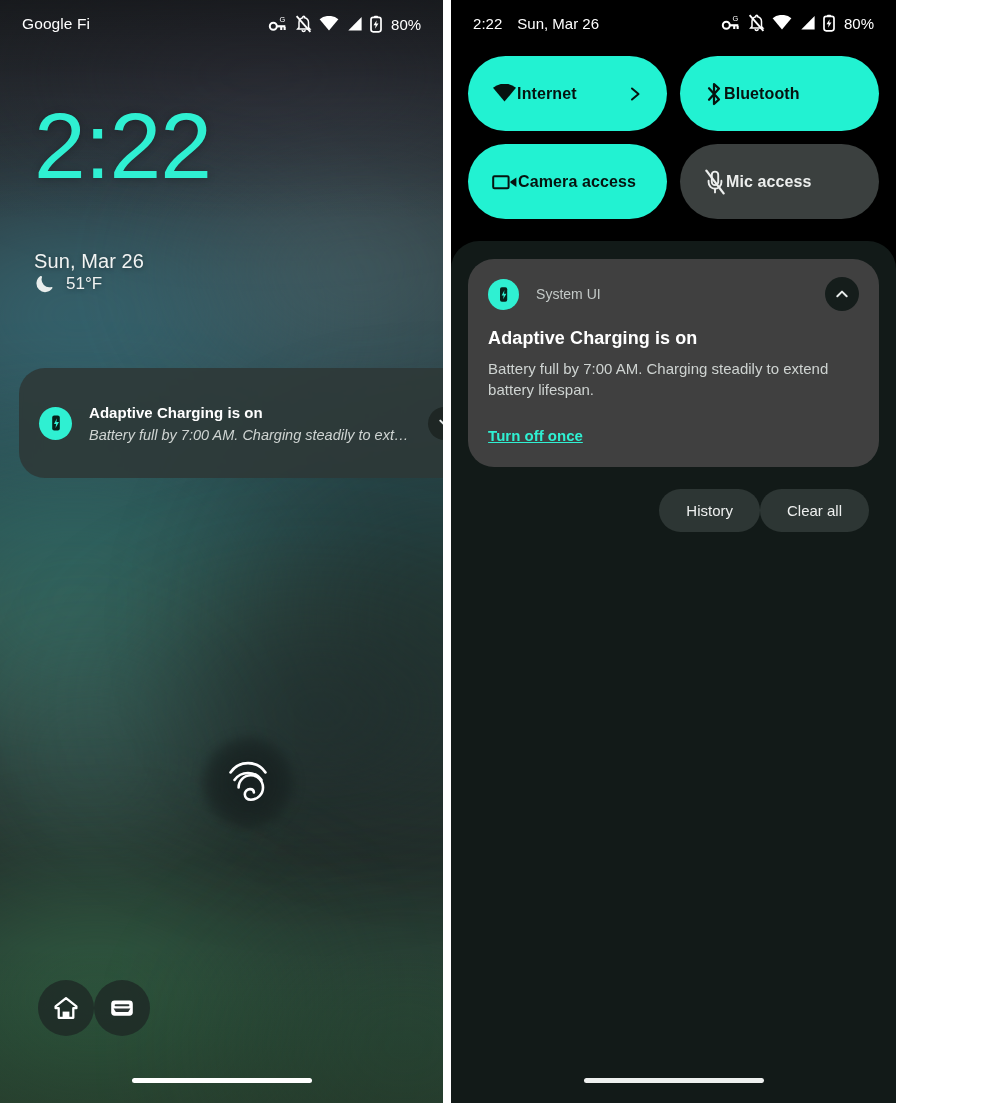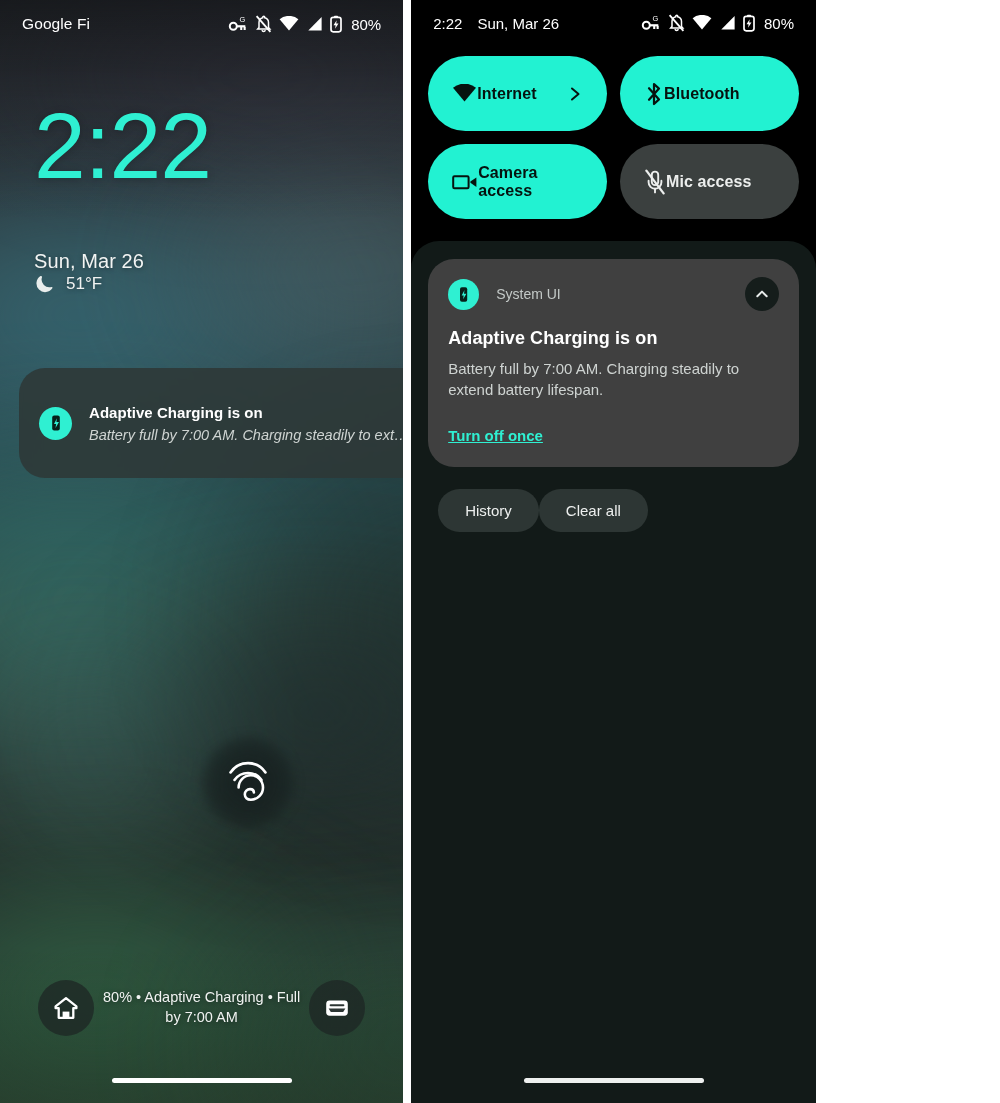--- a/index.html
+++ b/index.html
@@ -4,21 +4,21 @@
 <title>Android Lock Screen &amp; Quick Settings</title>
 <style>
   * { margin:0; padding:0; box-sizing:border-box; }
   html, body {
     width:1000px; height:1103px;
     background:#ffffff;
     font-family:"Liberation Sans", sans-serif;
     overflow:hidden;
   }
   .screens {
-    position:relative; width:816px; height:1103px;
+    position:relative; width:896px; height:1103px;
     display:flex; gap:0;
   }
 
   
   #lockscreen {
     position:relative;
     width:495px; height:1103px;
     overflow:hidden;
     background:#23282b;
   }
@@ -203,21 +203,21 @@
   .notif-head .appname { color:#c3c9c7; font-size:14px; margin-left:17px; flex:1 1 auto; }
   .collapse-btn {
     width:34px; height:34px; border-radius:50%; background:#151d1b;
     display:flex; align-items:center; justify-content:center; flex:0 0 auto;
   }
   .notif-title { color:#fff; font-size:18px; font-weight:bold; margin-top:17px; letter-spacing:.1px; }
   .notif-body { color:#ced3d1; font-size:15px; margin-top:9px; line-height:1.42; max-width:378px; }
   .notif-action { color:#2ff0d2; font-size:15px; font-weight:bold; margin-top:26px; display:inline-block; }
 
   .shade-actions {
-    display:flex; align-items:center; justify-content:flex-start;
+    display:flex; align-items:center; justify-content:flex-end;
     padding:22px 10px 0 10px;
   }
   .pill-btn {
     background:#2d3634; color:#edefee; font-size:15px;
     border-radius:22px; padding:13px 27px; border:none;
     font-family:"Liberation Sans", sans-serif; cursor:pointer;
   }
   .qs-gesture {
     position:absolute; left:50%; transform:translateX(-50%); bottom:20px;
     width:180px; height:5px; border-radius:3px; background:#eef0ef;
@@ -334,21 +334,20 @@
 
     <div class="ls-bottom">
       <span class="sc-btn">
         <span>
           <svg width="28" height="28" viewBox="0 0 28 28">
             <path d="M14 4.2 3.6 12.3v1.9h3.1v9.6h14.6v-9.6h3.1v-1.9z" fill="none" stroke="#fff" stroke-width="2.3" stroke-linejoin="round"></path>
             <rect x="10.6" y="17.6" width="6.8" height="6.2" fill="#fff"></rect>
           </svg>
         </span>
       </span>
-      <span class="batt-text">80% • Adaptive Charging • Full by 7:00 AM</span>
       <span class="sc-btn">
         <span>
           <svg width="28" height="24" viewBox="0 0 28 24">
             <rect x="3.2" y="4.5" width="21.6" height="15.2" rx="3.4" fill="#fff"></rect>
             <rect x="6.6" y="8.2" width="14.8" height="2.1" rx="1" fill="#2c3533"></rect>
             <path d="M5.6 12.6h16.8l-2.2 3.4H7.8z" fill="#2c3533"></path>
           </svg>
         </span>
       </span>
     </div>

